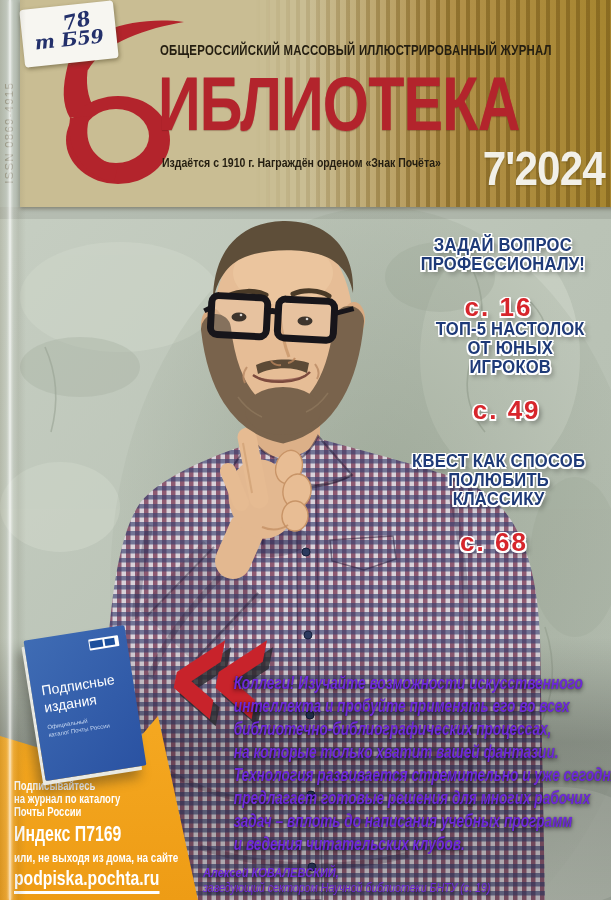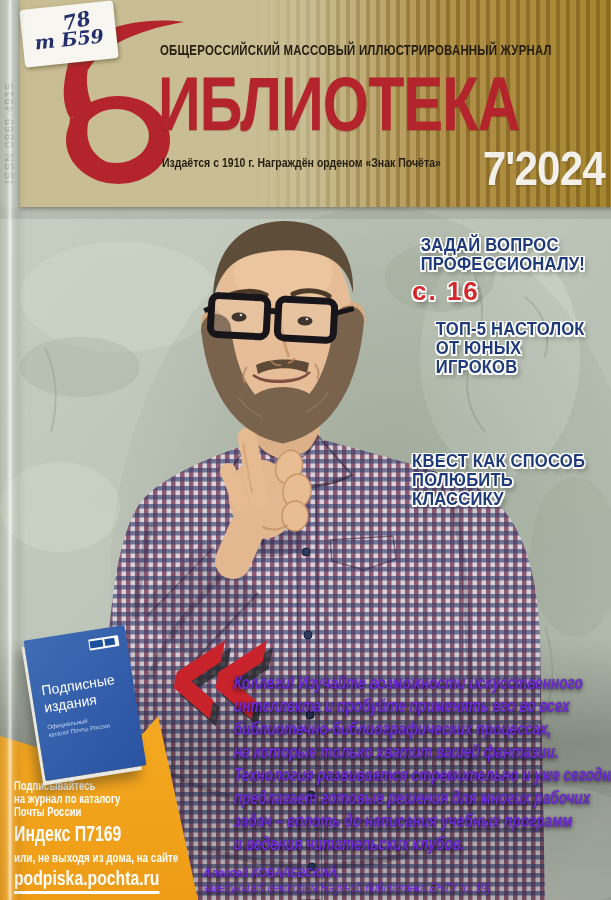--- a/index.html
+++ b/index.html
@@ -31,27 +31,27 @@
           transform:rotate(-6deg);box-shadow:1px 2px 4px rgba(60,50,20,.45);z-index:11;}
   .sticker .l1{margin:3px 0 0 42px;font:italic bold 20px "DejaVu Serif",serif;color:#23306b;transform:rotate(-7deg);}
   .sticker .l2{margin:-4px 0 0 12px;font:italic bold 19px "DejaVu Serif",serif;color:#23306b;}
   .issn{position:absolute;left:3px;top:82px;writing-mode:vertical-rl;transform:rotate(180deg);
           font-size:11.5px;color:#8e8c79;letter-spacing:1.2px;z-index:12;}
   .spine{position:absolute;left:0;top:0;width:26px;height:900px;z-index:14;pointer-events:none;
           background:linear-gradient(90deg,rgba(120,110,80,.18),rgba(255,255,255,.16) 38%,rgba(80,75,55,.10) 70%,rgba(0,0,0,0));}
   .spine-line{position:absolute;left:9px;top:0;width:2px;height:900px;background:rgba(255,255,255,.55);
           box-shadow:0 0 3px rgba(255,255,255,.9);z-index:15;pointer-events:none;}
   
-  .hl{position:absolute;right:26px;text-align:left;z-index:7;}
+  .hl{position:absolute;right:26px;text-align:center;z-index:7;}
   .hl1{top:236px}.hl2{top:320px}.hl3{top:452px}
   .hl-line{font-size:17.5px;line-height:19px;font-weight:bold;color:#1e3a78;letter-spacing:.2px;
           transform:scaleX(.95);transform-origin:right center;white-space:nowrap;
           text-shadow:-1.5px -1.5px 0 #fff,1.5px -1.5px 0 #fff,-1.5px 1.5px 0 #fff,1.5px 1.5px 0 #fff,
                       0 -1.5px 0 #fff,0 1.5px 0 #fff,-1.5px 0 0 #fff,1.5px 0 0 #fff,3px 4px 5px rgba(0,0,0,.4);}
-  .hl-page{margin-top:4px;font-size:26px;line-height:27px;font-weight:bold;color:#d7262c;letter-spacing:2px;
+  .hl-page{margin-top:20px;font-size:26px;line-height:27px;font-weight:bold;color:#d7262c;letter-spacing:2px;
           text-shadow:-1.5px -1.5px 0 #fff,1.5px -1.5px 0 #fff,-1.5px 1.5px 0 #fff,1.5px 1.5px 0 #fff,
                       0 -1.5px 0 #fff,0 1.5px 0 #fff,-1.5px 0 0 #fff,1.5px 0 0 #fff,3px 4px 5px rgba(0,0,0,.4);}
   
   .quote-mark{position:absolute;left:163px;top:569px;z-index:7;line-height:1;
           font:italic bold 175px "DejaVu Sans",sans-serif;color:#c8232b;
           text-shadow:6px 7px 0 rgba(42,42,46,.82);}
   .quote{position:absolute;right:34px;top:672px;width:440px;text-align:left;color:#6d28d9;z-index:7;}
   .q-line{font:italic bold 17.5px/23px "Liberation Sans",sans-serif;white-space:nowrap;
           transform:scaleX(.78);transform-origin:right center;
           text-shadow:0 2px 5px rgba(0,0,0,.65),0 0 2px rgba(0,0,0,.4);}
@@ -255,25 +255,27 @@
 
   <div class="hl hl1">
     <div class="hl-line">ЗАДАЙ ВОПРОС</div>
     <div class="hl-line">ПРОФЕССИОНАЛУ!</div>
     <div class="hl-page">с. 16</div>
   </div>
   <div class="hl hl2">
     <div class="hl-line">ТОП-5 НАСТОЛОК</div>
     <div class="hl-line">ОТ ЮНЫХ</div>
     <div class="hl-line">ИГРОКОВ</div>
+    <div class="hl-page">с. 49</div>
   </div>
   <div class="hl hl3">
     <div class="hl-line">КВЕСТ КАК СПОСОБ</div>
     <div class="hl-line">ПОЛЮБИТЬ</div>
     <div class="hl-line">КЛАССИКУ</div>
+    <div class="hl-page">с. 68</div>
   </div>
 
   <div class="quote-mark">«</div>
   <div class="quote">
     <div class="q-line">Коллеги! Изучайте возможности искусственного</div>
     <div class="q-line">интеллекта и пробуйте применять его во всех</div>
     <div class="q-line">библиотечно-библиографических процессах,</div>
     <div class="q-line">на которые только хватит вашей фантазии.</div>
     <div class="q-line">Технология развивается стремительно и уже сегодня</div>
     <div class="q-line">предлагает готовые решения для многих рабочих</div>

